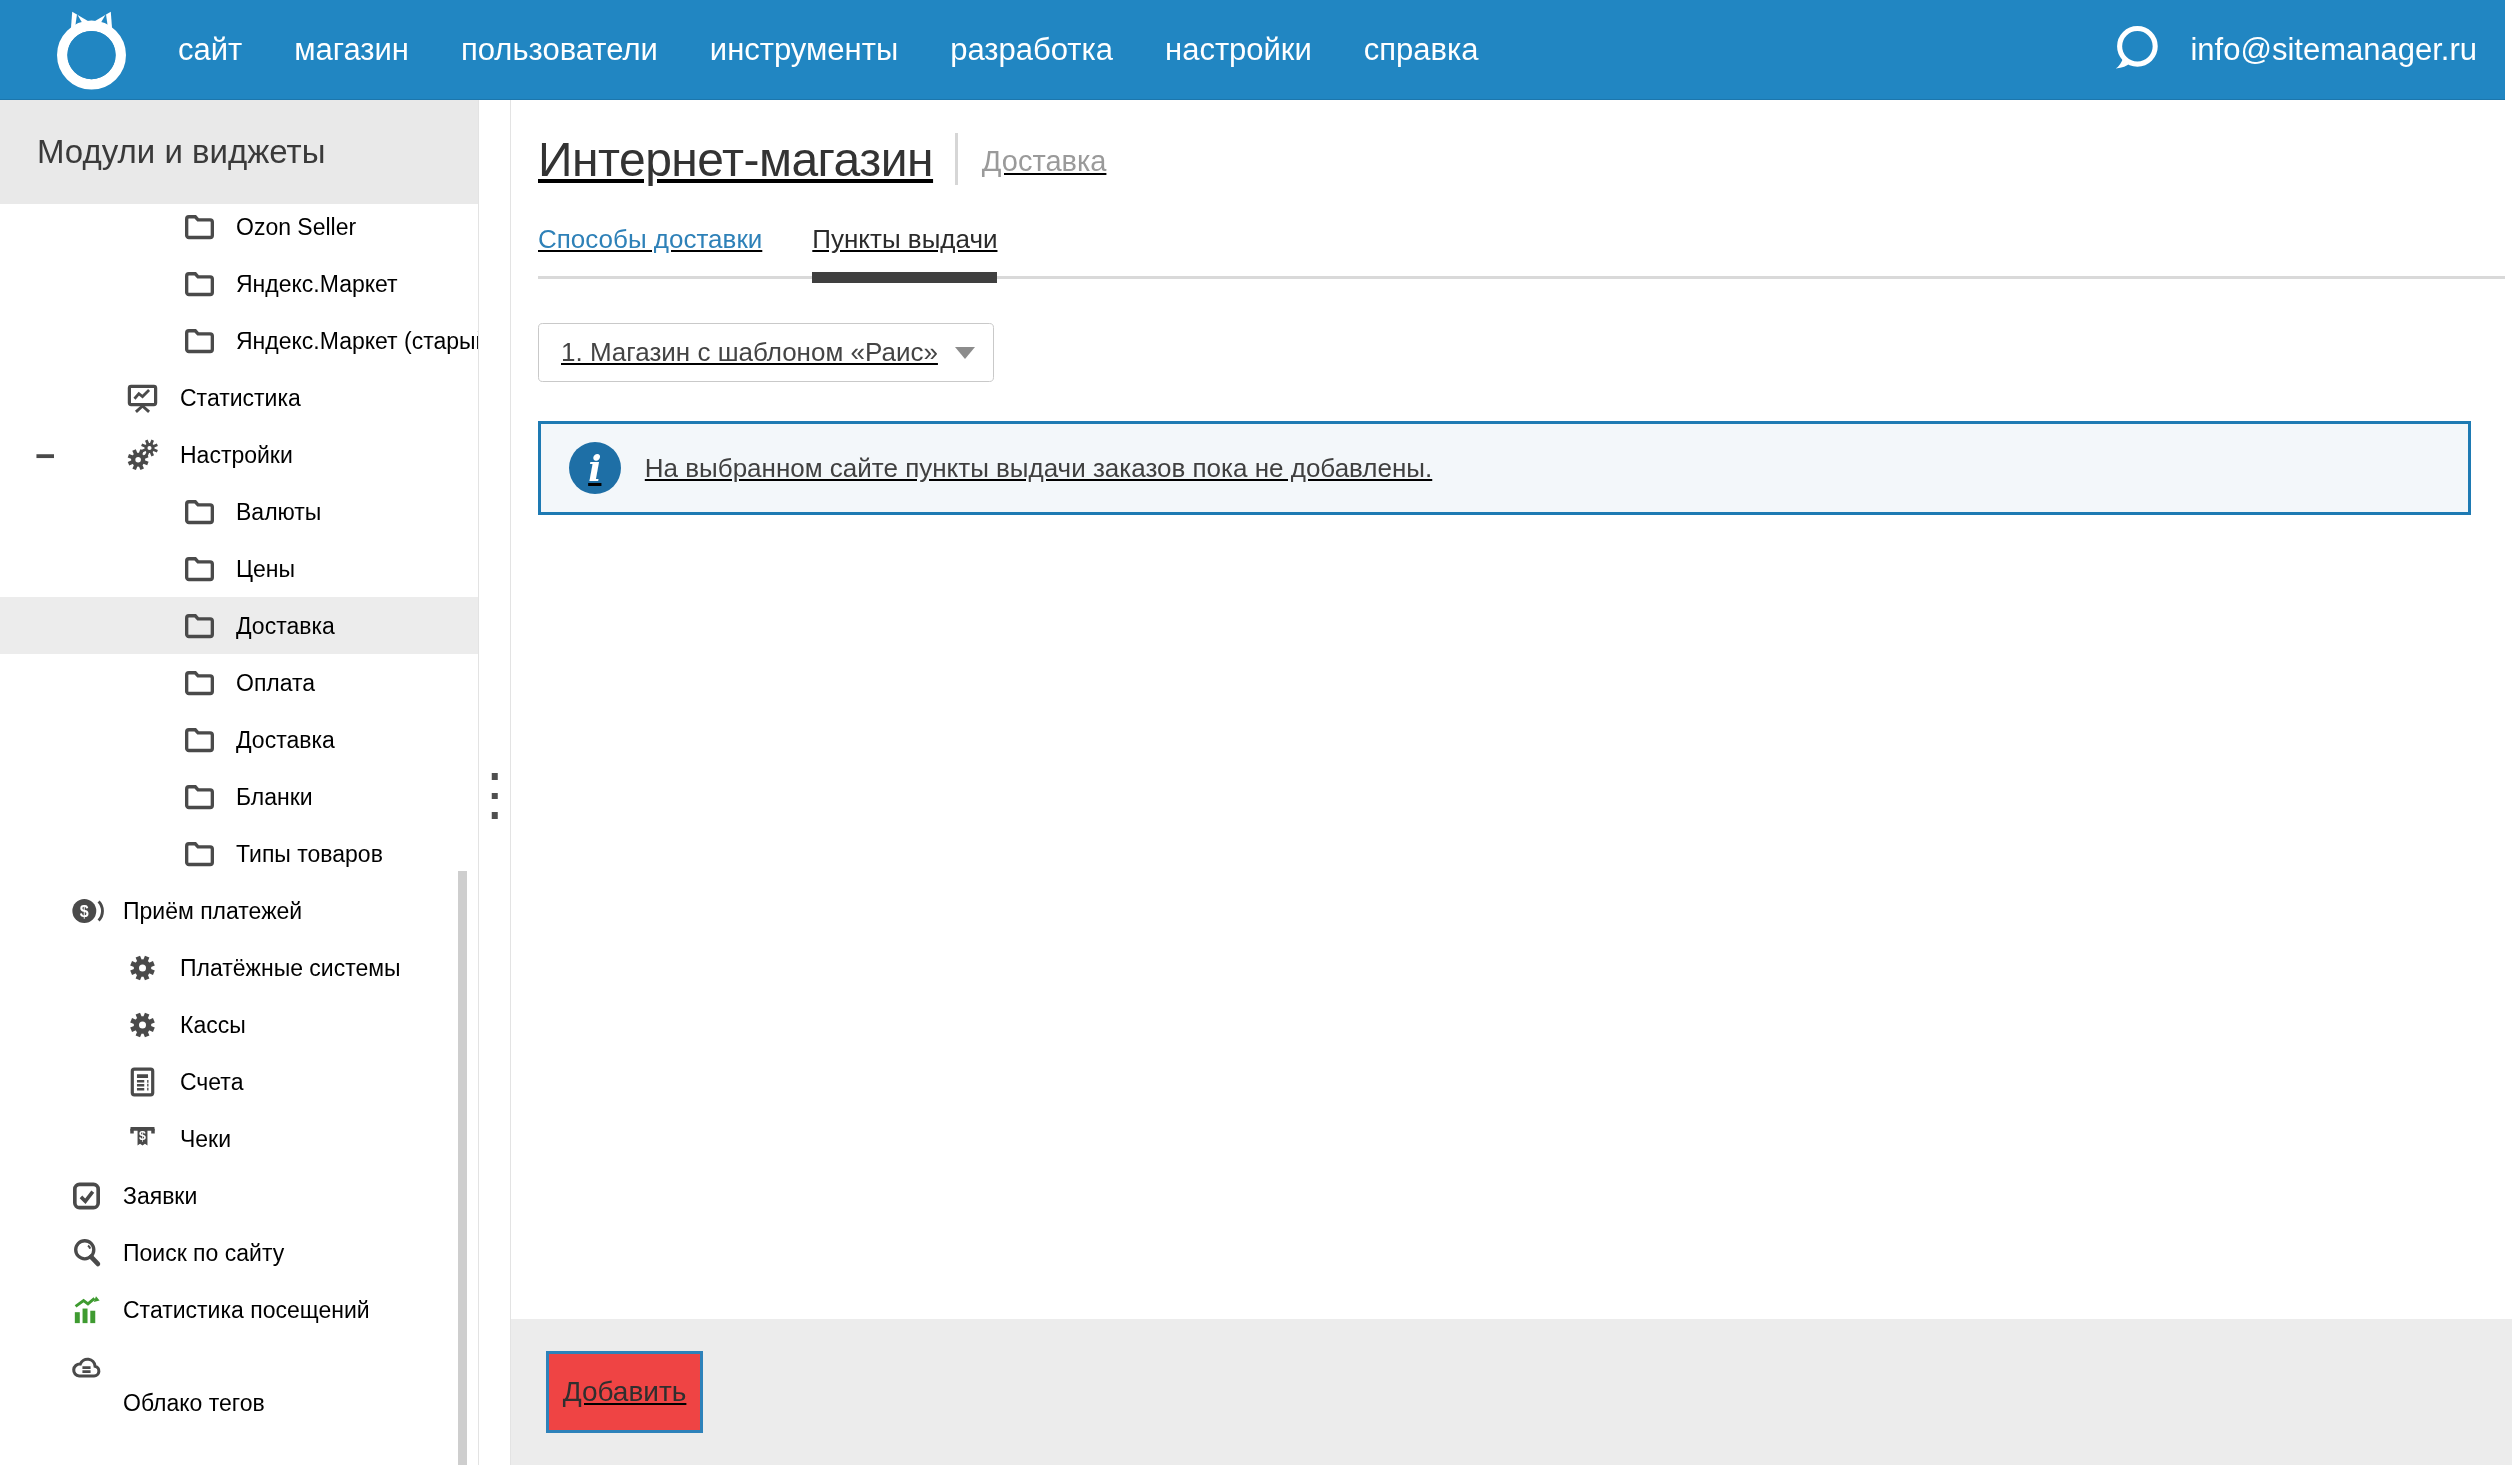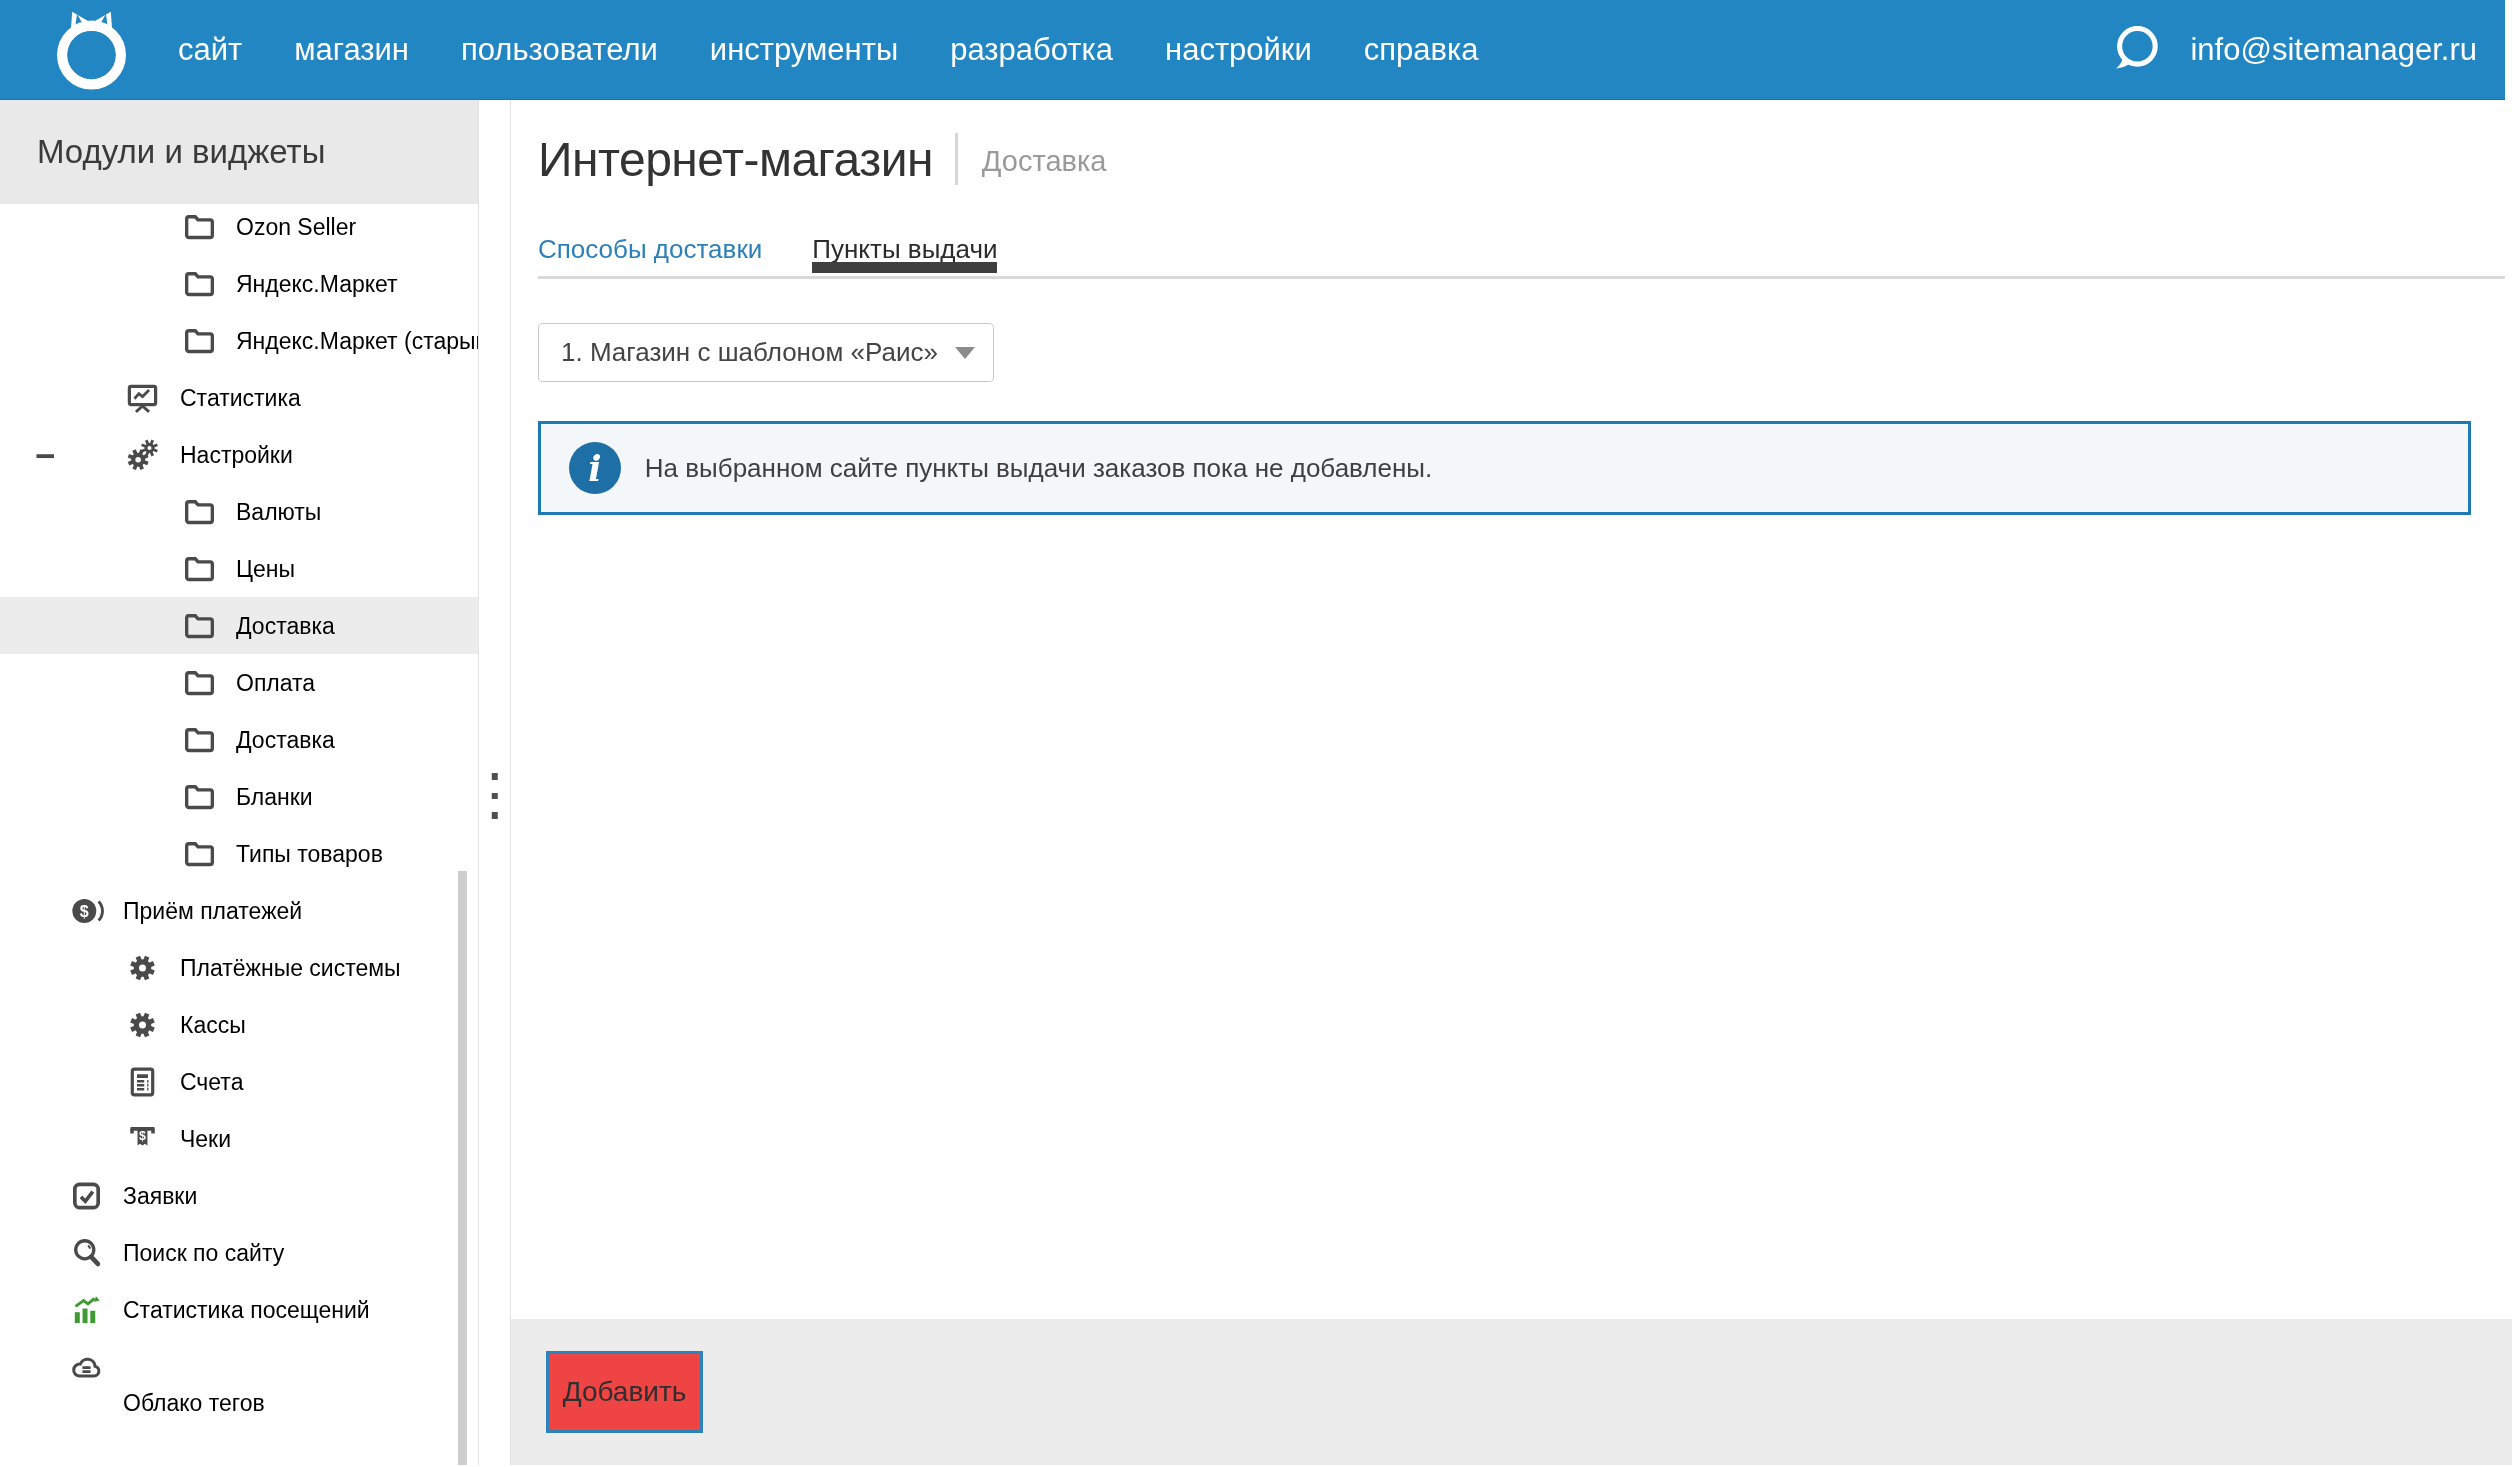--- a/index.html
+++ b/index.html
@@ -40,28 +40,28 @@
   .tree-label { position:absolute; top:50%; transform:translateY(-50%); font-size:23px; color:#000000; }
   .sidebar-thumb { position:absolute; right:11px; top:771px; width:9.3px; height:597px; background:#cecece; }
 
   
   .gutter { position:relative; width:32px; flex:0 0 32px; background:#fff;
             border-right:1.9px solid #e3e3e3; cursor:col-resize; }
   .gutter-dots { position:absolute; left:50%; transform:translateX(-50%); top:660px; }
   .gutter-dots i { display:block; width:6.5px; height:6.5px; background:#4f4f4f; margin:13px 0; }
 
   
-  .content { flex:1; display:flex; flex-direction:column; background:#fff; min-width:0; }
+  .content { flex:1; display:flex; flex-direction:column; background:#fff; min-width:0;text-decoration:underline; }
   .page-head { display:flex; align-items:center; margin:31.5px 0 0 27px; }
   .page-title { font-size:48px; font-weight:400; color:#333; letter-spacing:-0.5px; }
   .head-divider { width:2.8px; height:52px; background:#d6d6d6; margin:0 24px 0 22px; }
   .page-subtitle { font-size:29px; color:#9a9a9a; padding-top:5.6px; }
 
   .tabs { position:relative; display:flex; margin:31.5px 7.4px 0 27px; height:61px;
-          border-bottom:3.7px solid #d9d9d9;align-items:center; }
+          border-bottom:3.7px solid #d9d9d9; }
   .tab { position:relative; font-size:26px; margin-right:50px; padding-top:5.6px; cursor:pointer; }
   .tab.link { color:#2e81b8; }
   .tab.active { color:#2b2b2b; }
   .tab.active::after { content:""; position:absolute; left:0; right:0; bottom:-7.4px; height:11px; background:#3f3f3f; }
 
   .site-select { margin:44px 0 0 27px; width:456px; height:59px; border:1.9px solid #c9c9c9;
                  border-radius:4.6px; background:#fff; display:flex; align-items:center;
                  padding:0 22px; cursor:pointer; }
   .site-select-value { font-size:26px; color:#444; flex:1; white-space:nowrap; }
   .caret-down { width:0; height:0; border-left:10.2px solid transparent; border-right:10.2px solid transparent;

